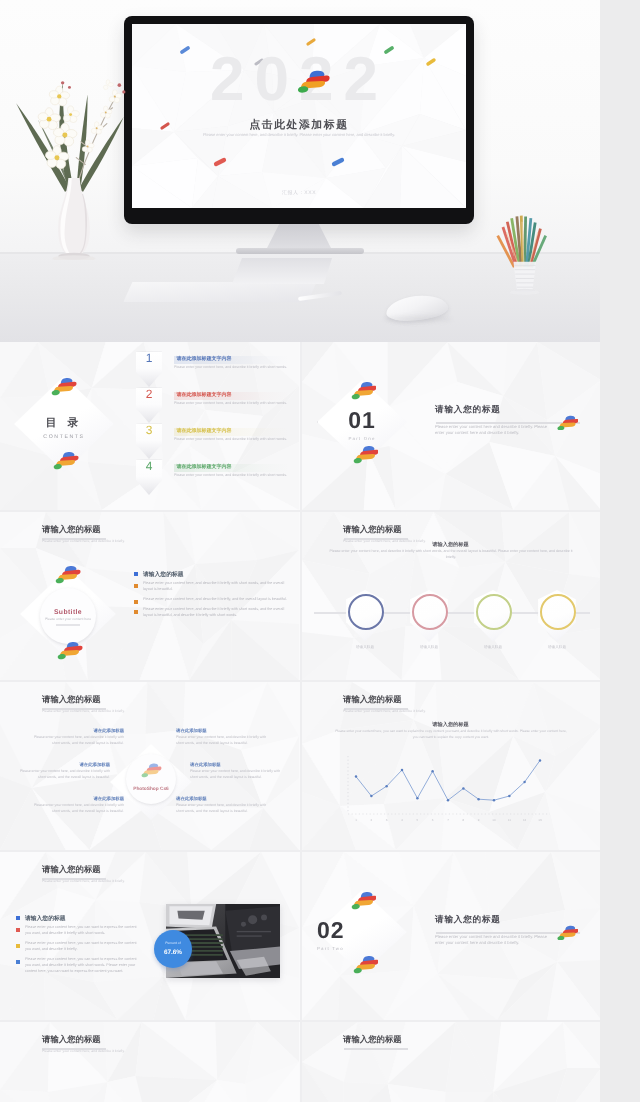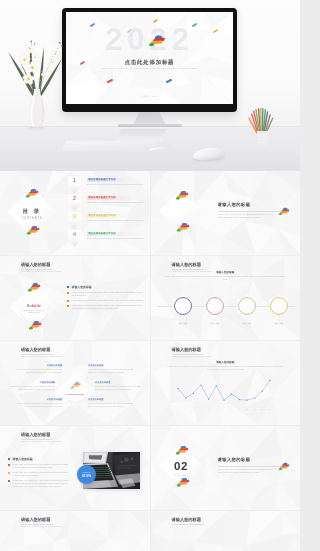--- a/index.html
+++ b/index.html
@@ -796,20 +796,24 @@
               <div class="toc-dsc">Please enter your content here, and describe it briefly with short words.</div>
             </div>
           </div>
       </div>
 
       <div class="slide">
         <svg class="bg" viewBox="0 0 150 84" preserveAspectRatio="none">
             <use href="#lp2"></use>
           </svg>
         <div class="dia shadowdia" style="left:8px;top:19px;width:45px;height:42px"></div>
+        <div style="position:absolute;left:8px;top:21px;width:45px;height:42px;display:flex;flex-direction:column;align-items:center;justify-content:center">
+          <div style="font-size:11.5px;font-weight:700;color:#3a3a40;letter-spacing:.5px;line-height:12px">01</div>
+          <div style="font-size:2.2px;color:#b8b8bf;letter-spacing:.6px;margin-top:1.6px">Part One</div>
+        </div>
         <svg class="wmk" style="left:24px;top:19px;width:13.5px;height:10px" viewBox="0 0 24 18">
             <use href="#lg"></use>
           </svg>
         <svg class="wmk" style="left:25px;top:51px;width:13.5px;height:10px" viewBox="0 0 24 18">
             <use href="#lg"></use>
           </svg>
         <div style="position:absolute;left:67px;top:31px;font-size:4.3px;font-weight:700;color:#474750;letter-spacing:.4px">请输入您的标题</div>
         <div style="position:absolute;left:67px;top:39.5px;width:72px;height:.5px;background:#dedee2"></div>
         <svg class="wmk" style="left:127px;top:35.5px;width:11.5px;height:8.5px" viewBox="0 0 24 18">
             <use href="#lg"></use>
@@ -1033,21 +1037,21 @@
           <div style="font-size:1.7px;color:#d6e7ff">Percent of</div>
           <div style="font-size:3.2px;font-weight:700;color:#fff;margin-top:.4px">67.6%</div>
         </div>
       </div>
 
       <div class="slide">
         <svg class="bg" viewBox="0 0 150 84" preserveAspectRatio="none">
             <use href="#lp8"></use>
           </svg>
         <div class="dia shadowdia" style="left:8px;top:19px;width:45px;height:42px"></div>
-        <div style="position:absolute;left:8px;top:21px;width:45px;height:42px;display:flex;flex-direction:column;align-items:center;justify-content:center">
+        <div style="position:absolute;left:8px;top:21px;width:45px;height:42px;display:flex;flex-direction:column;justify-content:center">
           <div style="font-size:11.5px;font-weight:700;color:#3a3a40;letter-spacing:.5px;line-height:12px">02</div>
           <div style="font-size:2.2px;color:#b8b8bf;letter-spacing:.6px;margin-top:1.6px">Part Two</div>
         </div>
         <svg class="wmk" style="left:24px;top:19px;width:13.5px;height:10px" viewBox="0 0 24 18">
             <use href="#lg"></use>
           </svg>
         <svg class="wmk" style="left:25px;top:51px;width:13.5px;height:10px" viewBox="0 0 24 18">
             <use href="#lg"></use>
           </svg>
         <div style="position:absolute;left:67px;top:31px;font-size:4.3px;font-weight:700;color:#474750;letter-spacing:.4px">请输入您的标题</div>

